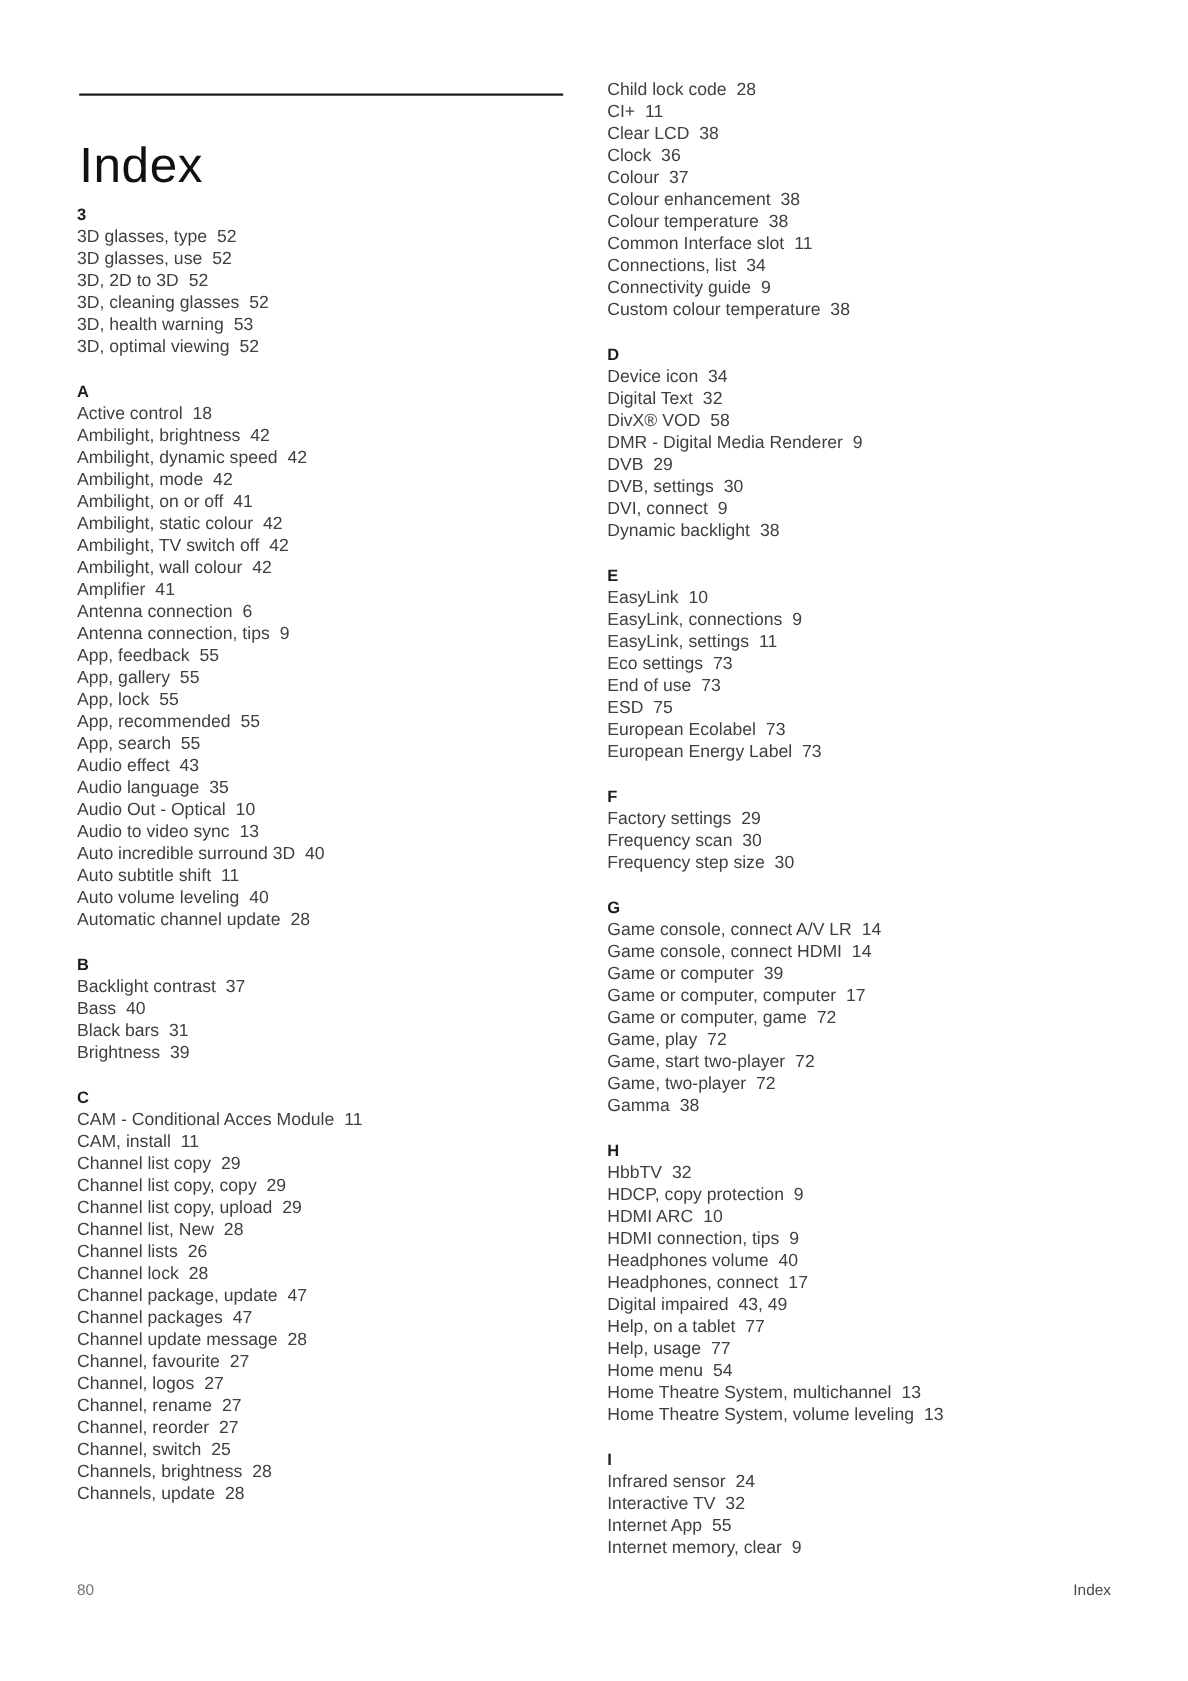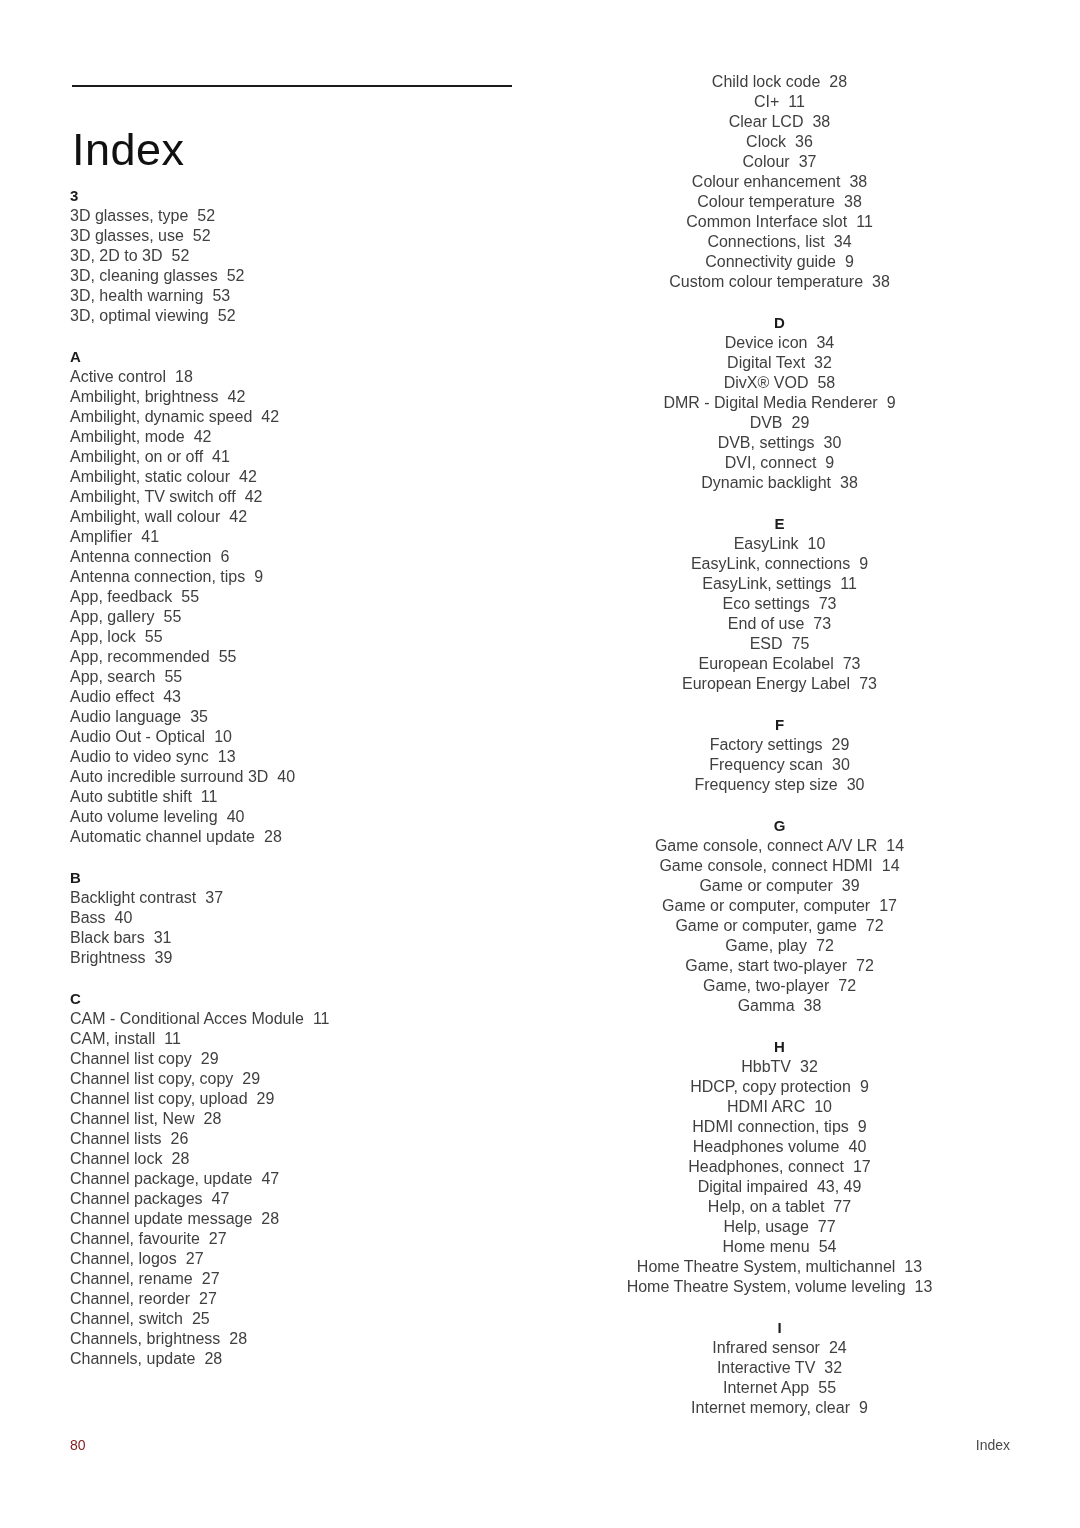--- a/index.html
+++ b/index.html
@@ -41,21 +41,21 @@
     line-height: 1;
   }
 
   
   .col {
     position: absolute;
     top: 0;
     width: 455px;
   }
   .col-left  { left: 70px; padding-top: 186px; }
-  .col-right { left: 552px; padding-top: 72px; text-align: center; }
+  .col-right { left: 552px; padding-top: 72px; }
 
   .section { }
   .section + .section { margin-top: 21px; }
 
   .section-letter {
     font-size: 15px;
     font-weight: bold;
     color: #1c1c1c;
     line-height: 20px;
     margin: 0;
@@ -79,21 +79,21 @@
     left: 70px;
     right: 70px;
     top: 1437px;
     height: 20px;
   }
   .footer-page {
     position: absolute;
     left: 0;
     top: 0;
     font-size: 14px;
-    color: #7f1d1d;
+    color: #737373;
   }
   .footer-label {
     position: absolute;
     right: 0;
     top: 0;
     font-size: 14px;
     color: #4a4a4a;
   }
 </style>
 </head>

